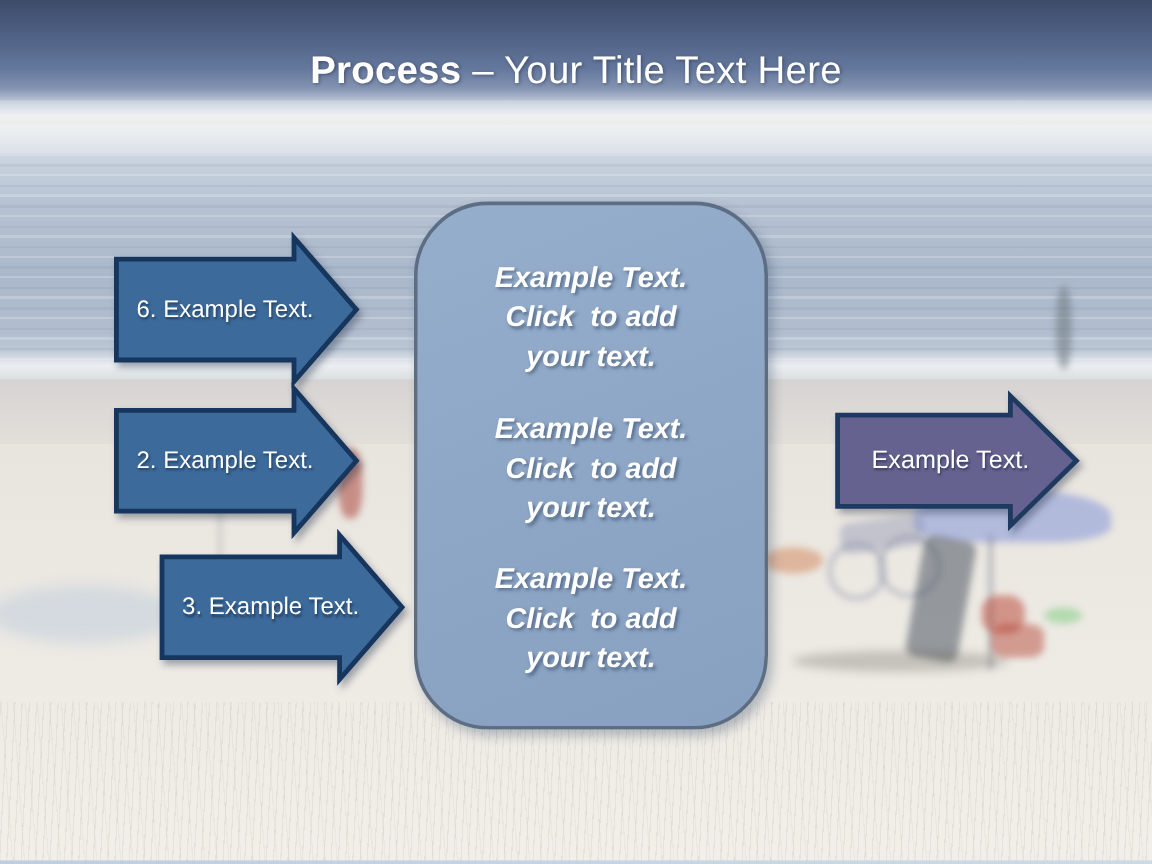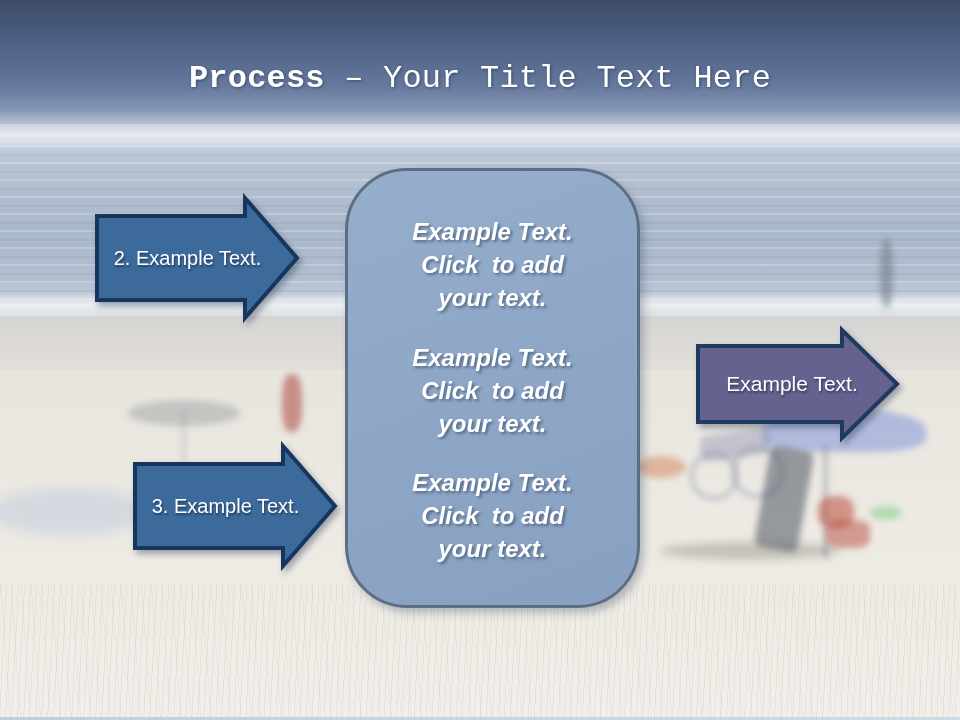--- a/index.html
+++ b/index.html
@@ -51,25 +51,25 @@
     background:#3f4a58;opacity:.5;transform:rotate(10deg);}
   .bag-red{left:818px;top:496px;width:36px;height:32px;border-radius:40%;
     background:#b8402f;opacity:.5;}
   .chair-red{left:826px;top:520px;width:44px;height:28px;border-radius:30%;
     background:#b23c2c;opacity:.45;}
   .toy-green{left:870px;top:506px;width:32px;height:14px;border-radius:50%;
     background:#8fd08f;opacity:.6;}
   .shadow-cluster{left:660px;top:542px;width:180px;height:18px;border-radius:50%;
     background:rgba(95,88,76,.28);filter:blur(4px);}
   
-  .header{position:absolute;left:0;top:0;width:960px;height:124px;
+  .header{position:absolute;left:0;top:0;width:960px;height:84px;
     display:flex;align-items:center;justify-content:center;padding-top:32px;box-sizing:border-box;
     background:linear-gradient(180deg,
       var(--header-top,#3E4C68) 0%, #47587A 22%, var(--header-mid,#55688C) 45%,
-      #64779C 68%, var(--header-fade,#8494B2) 88%, #B8C2D4 100%);font-family:Liberation Mono, monospace;}
+      #64779C 68%, var(--header-fade,#8494B2) 88%, #B8C2D4 100%);}
   .header::after{content:'';position:absolute;left:0;top:100%;width:100%;height:26px;
     background:linear-gradient(180deg,#C9D1DE, rgba(238,241,244,.85) 45%, rgba(238,241,244,0));}
   .title{margin:0;font-size:32px;color:#fff;font-weight:400;letter-spacing:.2px;
     text-shadow:1px 1px 3px rgba(20,30,50,.45);white-space:pre;}
   .title .t-bold{font-weight:700;}
   
   .shape{position:absolute;}
   .shape svg{position:absolute;inset:0;width:100%;height:100%;overflow:visible;
     filter:drop-shadow(3px 4px 3px rgba(25,40,65,.38));}
   .step polygon{fill:var(--step-arrow-fill,#3C6A9B);stroke:var(--step-arrow-border,#16365D);
@@ -129,20 +129,26 @@
   </div>
 
   <header class="header">
     <h1 class="title"><span class="t-bold">Process</span><span class="t-rest"> – Your Title Text Here</span></h1>
   </header>
 
   <div class="shape step step1">
     <svg viewBox="0 0 205 124" preserveAspectRatio="none">
       <polygon points="2,20 150,20 150,2 202,62 150,122 150,104 2,104"></polygon>
     </svg>
+    <span class="shape-label">6. Example Text.</span>
+  </div>
+  <div class="shape step step2">
+    <svg viewBox="0 0 205 124" preserveAspectRatio="none">
+      <polygon points="2,20 150,20 150,2 202,62 150,122 150,104 2,104"></polygon>
+    </svg>
     <span class="shape-label">2. Example Text.</span>
   </div>
   <div class="shape step step3">
     <svg viewBox="0 0 205 124" preserveAspectRatio="none">
       <polygon points="2,20 150,20 150,2 202,62 150,122 150,104 2,104"></polygon>
     </svg>
     <span class="shape-label">3. Example Text.</span>
   </div>
 
   <div class="panel">

